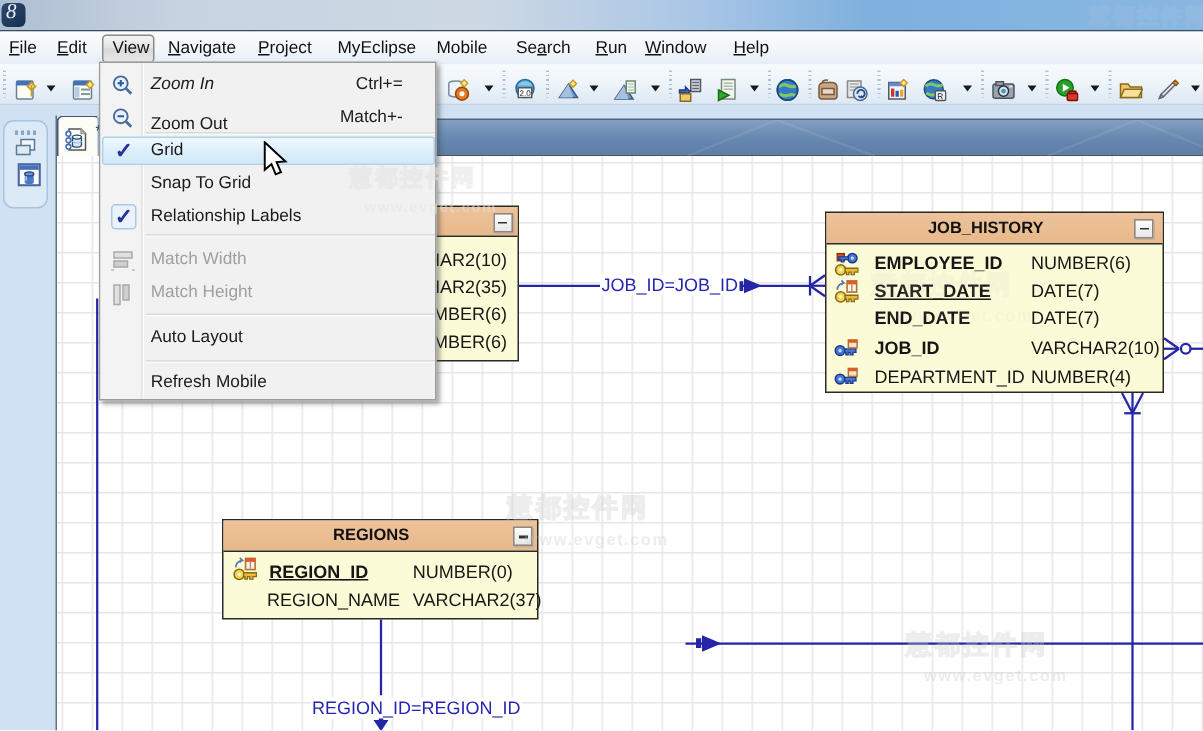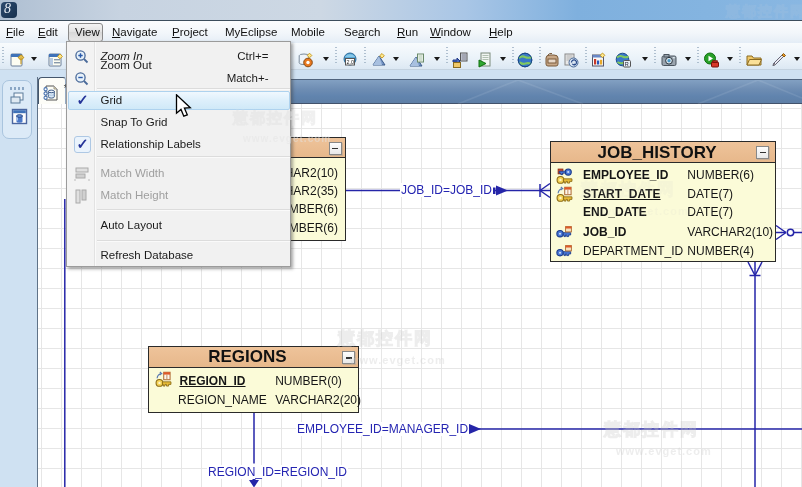--- a/index.html
+++ b/index.html
@@ -40,21 +40,21 @@
 #tabband { left:38px; top:79px; width:764px; height:26px;
   background:linear-gradient(#82a0c2 0%, #6e8db3 40%, #6184ae 70%, #5e7fa6 100%);
   border-top:1px solid #50647e; border-bottom:2px solid #42526b; }
 #tab1 { left:38px; top:77px; width:28px; height:28px; background:#fdfdf8; border:1.2px solid #44566c; border-right-color:#9ab0c8; border-bottom:none; border-radius:4px 3px 0 0; }
 #canvas { left:38px; top:104px; width:764px; height:383px; background:#fff; overflow:hidden; }
 #grid { position:absolute; left:0; top:0; width:764px; height:383px; }
 
 
 .ertable { position:absolute; border:1.5px solid #2a2a2a; background:#fbfbd8; }
 .erhead { position:relative; width:100%; background:linear-gradient(#eec39a,#e7b88b); border-bottom:1.5px solid #2a2a2a;
-  text-align:center; font-weight:bold; font-size:17px; color:#111; }
+  text-align:center; font-weight:bold; font-size:11px; color:#111; }
 .collapse { position:absolute; width:13px; height:13px; background:linear-gradient(#fdfdfd,#e8e8e8); border:1px solid #888;
   box-shadow:1px 1px 0 #99999966; }
 .collapse:before { content:""; position:absolute; left:2.5px; top:5px; width:6px; height:1.5px; background:#333; }
 .errow { position:absolute; font-size:12px; color:#161616; white-space:nowrap; }
 .b { font-weight:bold; }
 .u { text-decoration:underline; }
 .rlabel { position:absolute; font-size:12px; color:#2525b2; white-space:nowrap; background:#fff; padding:0 1px; }
 
 
 #menu { left:65.5px; top:41px; width:225px; height:226px; background:#f1f1f1; border:1px solid #9b9b9b;
@@ -320,21 +320,20 @@
       <g fill="#2525a8" stroke="none">
         <path d="M426 321.5 h3.5 v6.5 h-3.5 z"></path>
         <path d="M430 319.5 l13 5.5 -13 5.5 z"></path>
         <path d="M454 83.5 h3.5 v6.5 h-3.5 z"></path>
         <path d="M458 81.5 l12 5 -12 5 z"></path>
         <path d="M214.5 371.5 h3 v4.5 h-3 z"></path>
         <path d="M211 376 h10 l-5 7.5 z"></path>
       </g>
     </svg>
     <div class="rlabel" style="left:362px;top:79px;">JOB_ID=JOB_ID</div>
-    <div class="rlabel" style="left:258px;top:317.5px;">EMPLOYEE_ID=MANAGER_ID</div>
     <div class="rlabel" style="left:153px;top:360.5px;margin-left:16px;">REGION_ID=REGION_ID</div>
 
     <div class="ertable" style="left:212px;top:32.5px;width:96px;height:104px;">
       <div class="erhead" style="height:20.5px;line-height:20.5px;">&nbsp;</div>
       <div class="collapse" style="right:3.5px;top:4px;"></div>
       <div class="errow" style="right:7px;top:28.6px;">VARCHAR2(10)</div>
       <div class="errow" style="right:7px;top:46.2px;">VARCHAR2(35)</div>
       <div class="errow" style="right:7px;top:64.7px;">NUMBER(6)</div>
       <div class="errow" style="right:7px;top:83.3px;">NUMBER(6)</div>
     </div>
@@ -380,21 +379,21 @@
     <div class="ertable" style="left:109.5px;top:242px;width:211.8px;height:67px;">
       <div class="erhead" style="height:20.6px;line-height:20.6px;padding-right:12px;">REGIONS</div>
       <div class="collapse" style="right:3px;top:4.2px;"></div>
       <svg class="abs" style="left:6px;top:24px" width="17" height="17" viewBox="0 0 16 16">
           <use href="#fktable"></use>
           <use href="#goldkey"></use>
         </svg>
       <div class="errow b u" style="left:31px;top:26.9px;">REGION_ID</div>
       <div class="errow" style="left:29.5px;top:46.4px;">REGION_NAME</div>
       <div class="errow" style="left:126.7px;top:26.9px;">NUMBER(0)</div>
-      <div class="errow" style="left:126.7px;top:46.4px;">VARCHAR2(20)</div>
+      <div class="errow" style="left:126.7px;top:46.4px;">VARCHAR2(37)</div>
     </div>
   </div>
 
   <div class="abs" id="menu">
     <div id="menugutter"></div>
     <div id="hl"></div>
     <svg class="micon" style="top:7px" viewBox="0 0 16 16">
         <circle cx="6.5" cy="6.5" r="4.6" fill="#e8f2fa" stroke="#4a6a9a" stroke-width="1.3"></circle>
         <path d="M6.5 4.3 v4.4 M4.3 6.5 h4.4" stroke="#2a5aaa" stroke-width="1.4"></path>
         <line x1="10" y1="10" x2="13.5" y2="13.5" stroke="#4a6a9a" stroke-width="1.8"></line>
@@ -410,28 +409,28 @@
     <svg class="micon dis" style="top:124px" viewBox="0 0 16 16">
         <rect x="2" y="2" width="12" height="4" fill="#e0e0e0" stroke="#aaa"></rect>
         <rect x="2" y="8" width="9" height="4" fill="#d0d0d0" stroke="#aaa"></rect>
         <path d="M2 14 l-2 0 M14 14 l2 0" stroke="#bbb"></path>
       </svg>
     <svg class="micon dis" style="top:146.5px" viewBox="0 0 16 16">
         <rect x="2" y="1" width="4" height="13" fill="#e0e0e0" stroke="#aaa"></rect>
         <rect x="8" y="1" width="4" height="10" fill="#d0d0d0" stroke="#aaa"></rect>
       </svg>
     <div class="menuitem" style="top:8px;font-style:italic;">Zoom In</div>
-    <div class="menuitem" style="top:17px;text-align:right;">Zoom Out</div>
+    <div class="menuitem" style="top:35px;text-align:right;">Zoom Out</div>
     <div class="menuitem" style="top:51.5px;">Grid</div>
     <div class="menuitem" style="top:73.5px;">Snap To Grid</div>
     <div class="menuitem" style="top:95.5px;">Relationship Labels</div>
     <div class="menuitem dis" style="top:124.5px;">Match Width</div>
     <div class="menuitem dis" style="top:147px;">Match Height</div>
     <div class="menuitem" style="top:177px;">Auto Layout</div>
-    <div class="menuitem" style="top:207px;">Refresh Database</div>
+    <div class="menuitem" style="top:207px;">Refresh Mobile</div>
     <div class="menushort" style="top:8px;right:21px;">Ctrl+=</div>
     <div class="menushort" style="top:29.5px;right:21px;">Match+-</div>
     <div class="menusep" style="top:46px;"></div>
     <div class="menusep" style="top:114px;"></div>
     <div class="menusep" style="top:167px;"></div>
     <div class="menusep" style="top:197.5px;"></div>
   </div>
 
   <div class="wm" style="left:338px;top:327px;opacity:.32;"><span class="wmc">慧都控件网</span><br><span class="wmu" style="margin-left:12px;">www.evget.com</span></div>
   <div class="wm" style="left:604px;top:418px;opacity:.32;"><span class="wmc">慧都控件网</span><br><span class="wmu" style="margin-left:12px;">www.evget.com</span></div>

